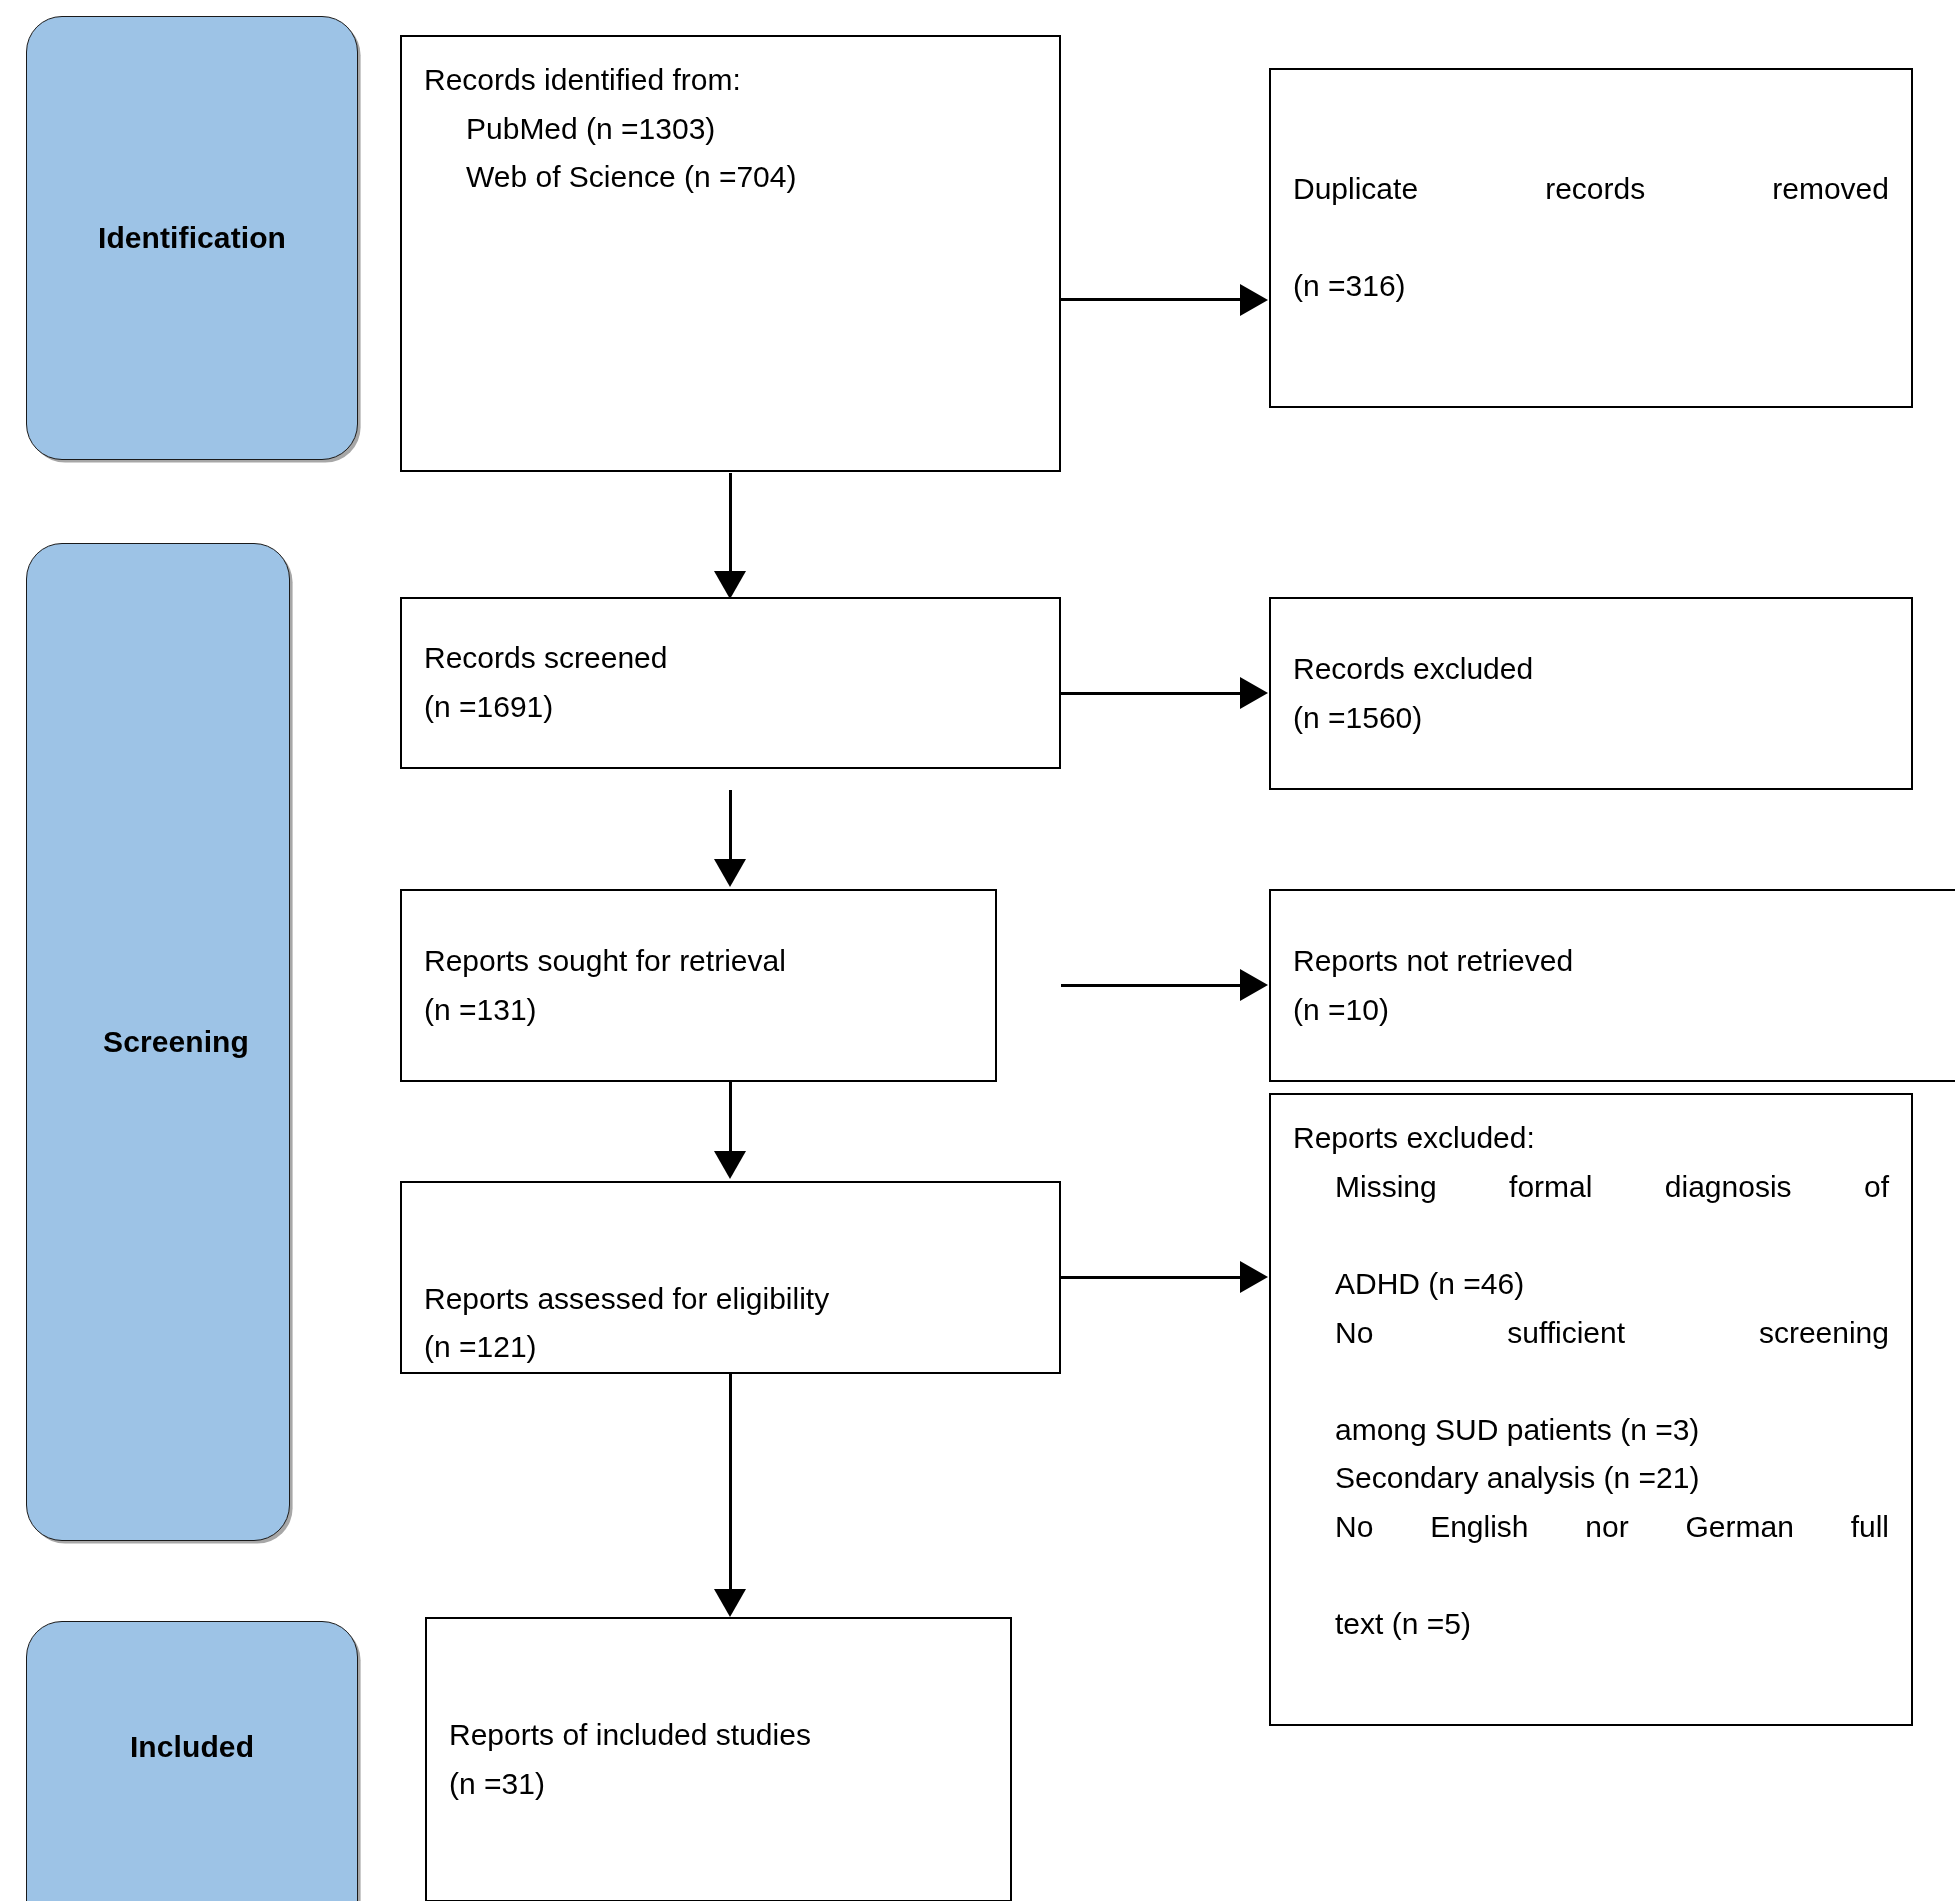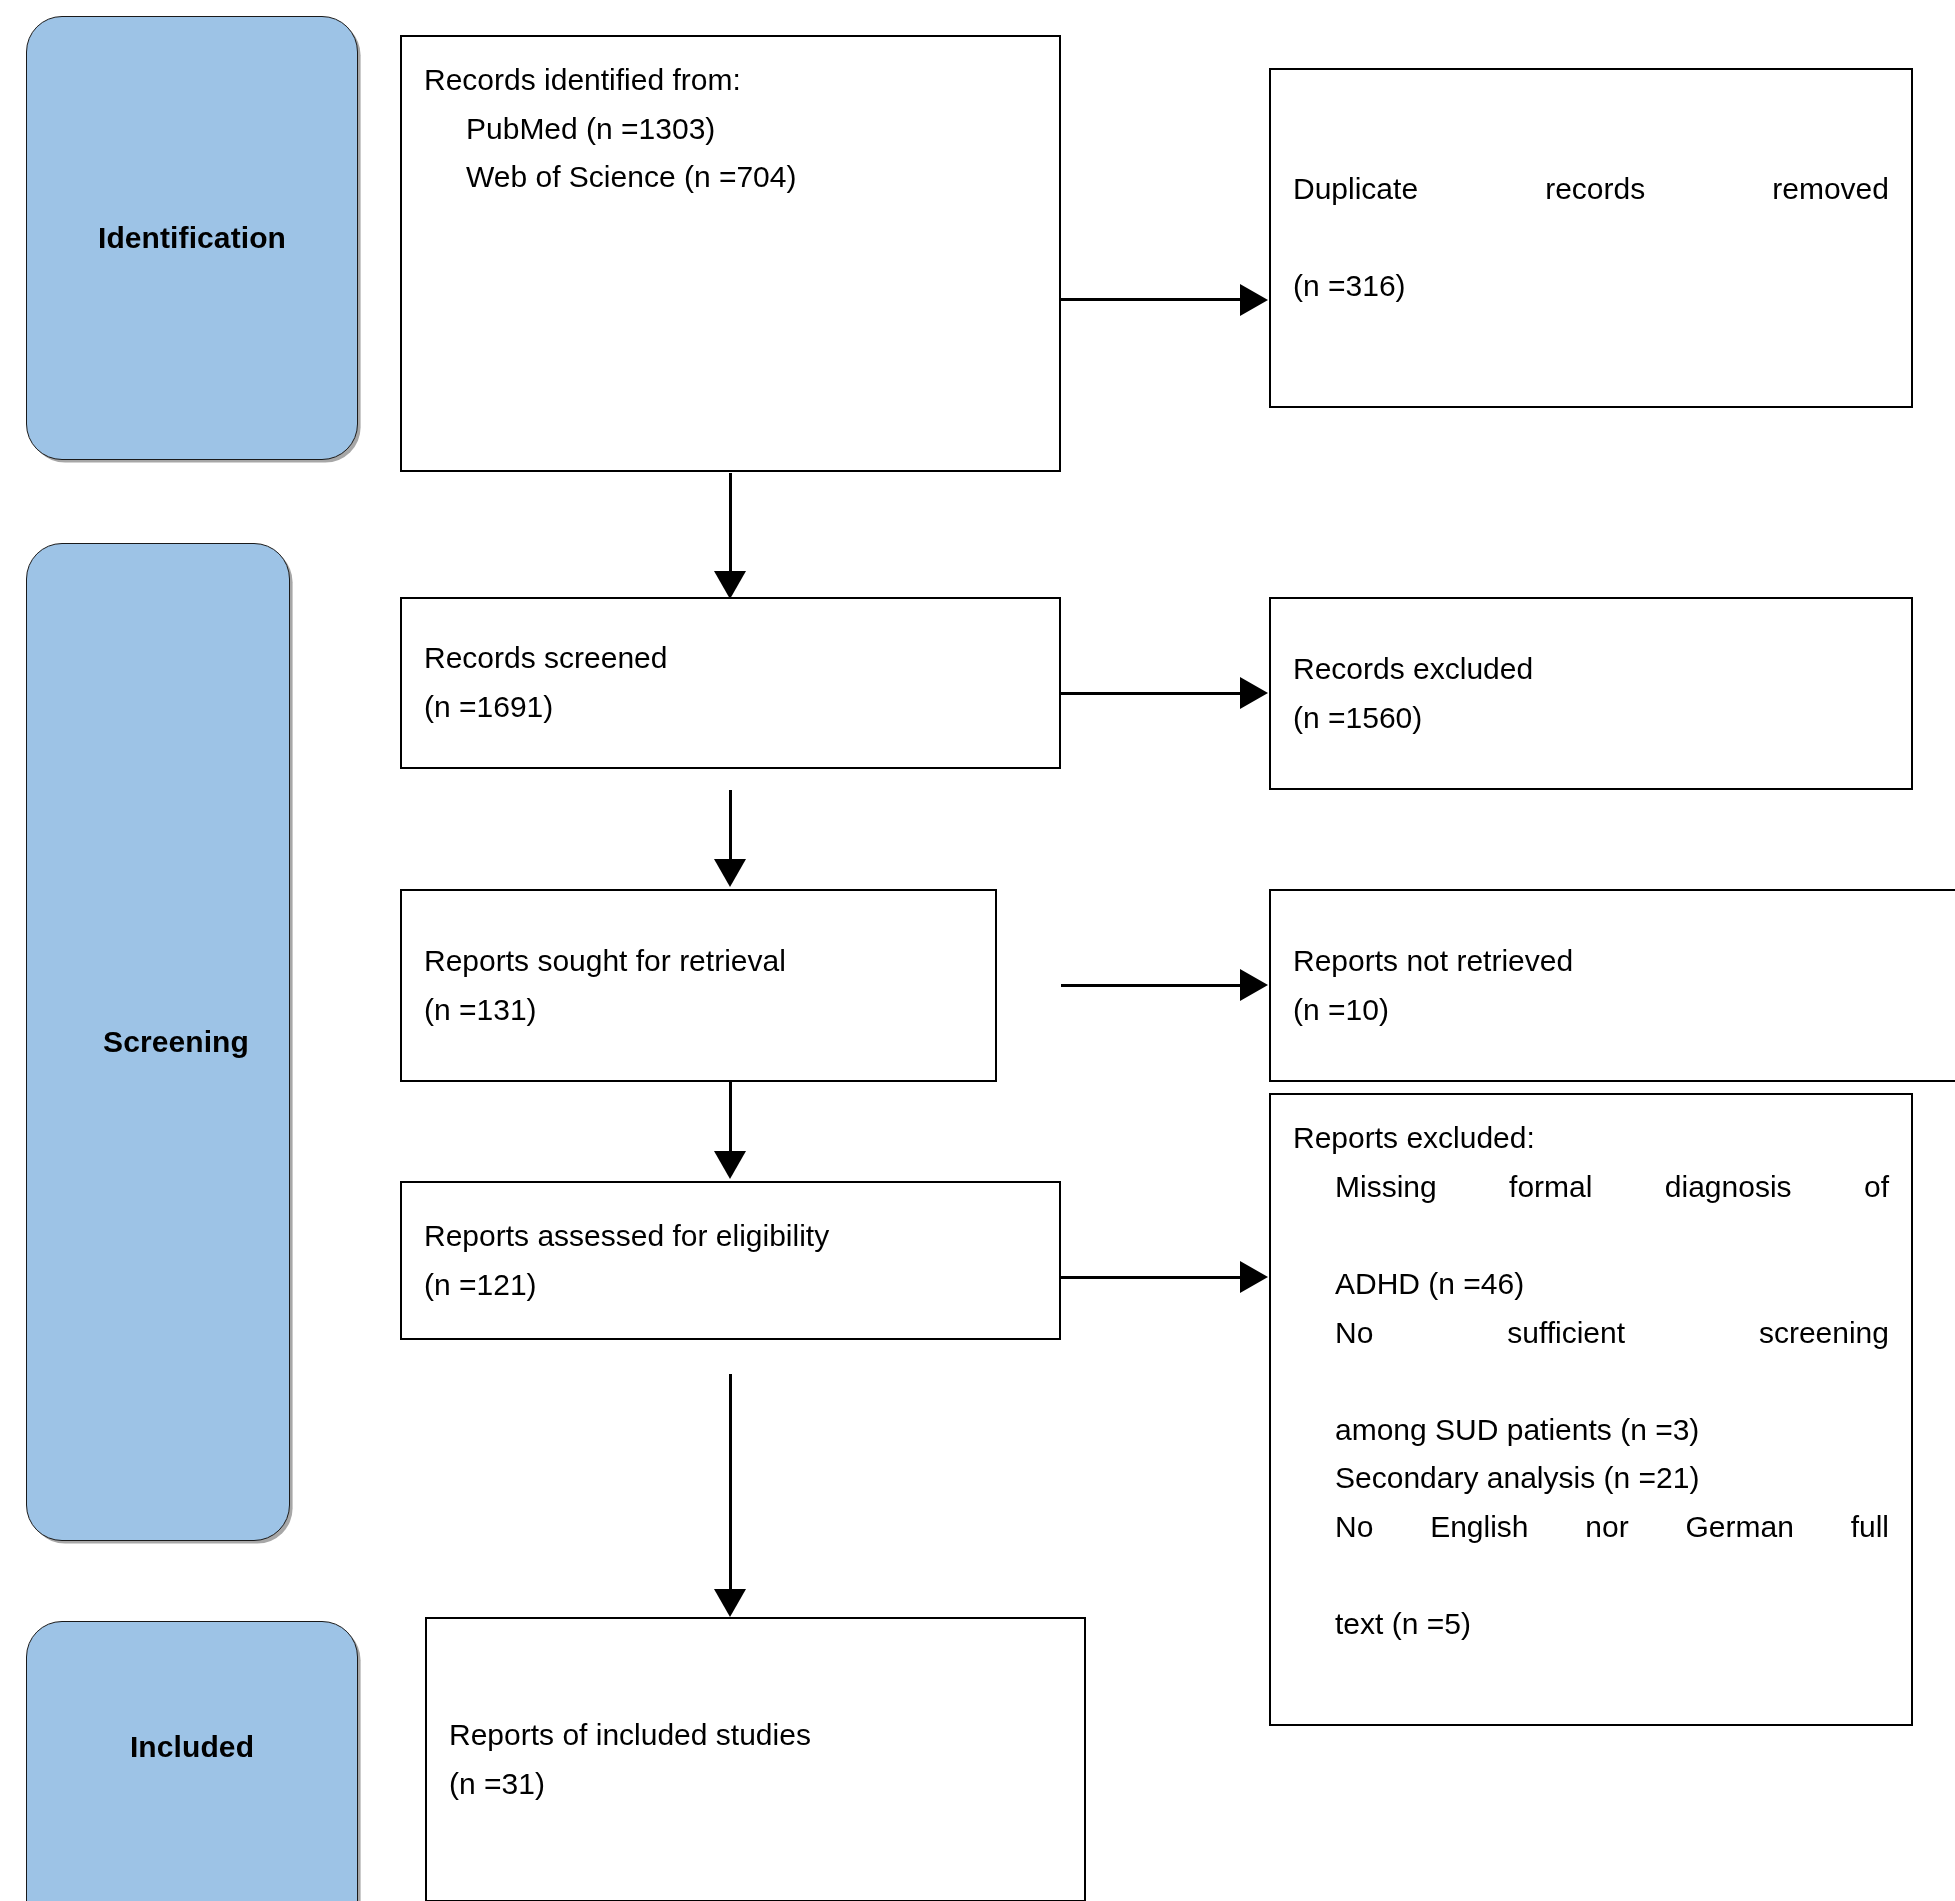--- a/index.html
+++ b/index.html
@@ -107,21 +107,21 @@
   <div class="box" style="left:1269px;top:889px;width:752px;height:193px;">
     <div class="inner">
       <p>Reports not retrieved</p>
       <p>(n =10)</p>
     </div>
   </div>
 
   <div class="vline" style="left:729px;top:1082px;height:74px;"></div>
   <div class="arrow-down" style="left:714px;top:1151px;"></div>
 
-  <div class="box" style="left:400px;top:1181px;width:661px;height:159px;">
+  <div class="box" style="left:400px;top:1181px;width:661px;height:193px;justify-content:flex-end;">
     <div class="inner">
       <p>Reports assessed for eligibility</p>
       <p>(n =121)</p>
     </div>
   </div>
 
   <div class="hline" style="left:1061px;top:1276px;width:180px;"></div>
   <div class="arrow-right" style="left:1240px;top:1261px;"></div>
 
   <div class="box topalign" style="left:1269px;top:1093px;width:644px;height:633px;">
@@ -133,21 +133,21 @@
       <p class="ind">among SUD patients (n =3)</p>
       <p class="ind">Secondary analysis (n =21)</p>
       <p class="ind just">No English nor German full</p>
       <p class="ind">text (n =5)</p>
     </div>
   </div>
 
   <div class="vline" style="left:729px;top:1374px;height:219px;"></div>
   <div class="arrow-down" style="left:714px;top:1589px;"></div>
 
-  <div class="box" style="left:425px;top:1617px;width:661px;height:285px;">
+  <div class="box" style="left:425px;top:1617px;width:587px;height:285px;">
     <div class="inner">
       <p>Reports of included studies</p>
       <p>(n =31)</p>
     </div>
   </div>
 
 </div>
 
 
 </body></html>

